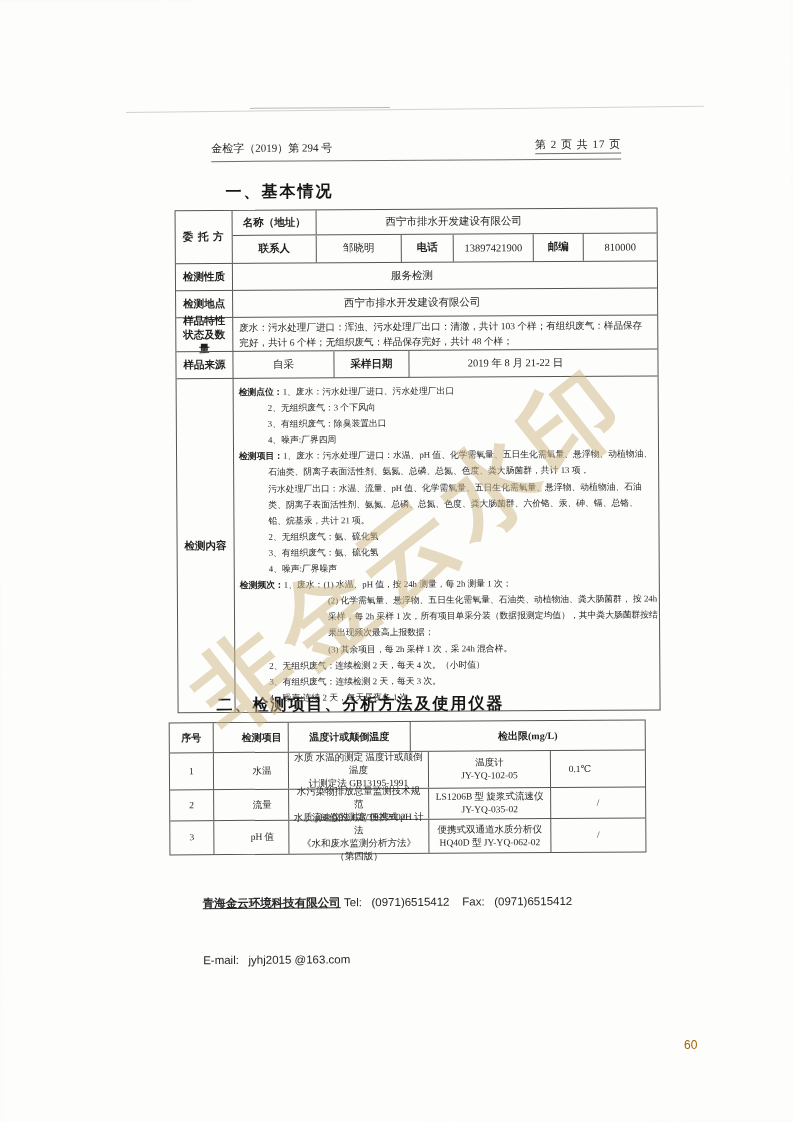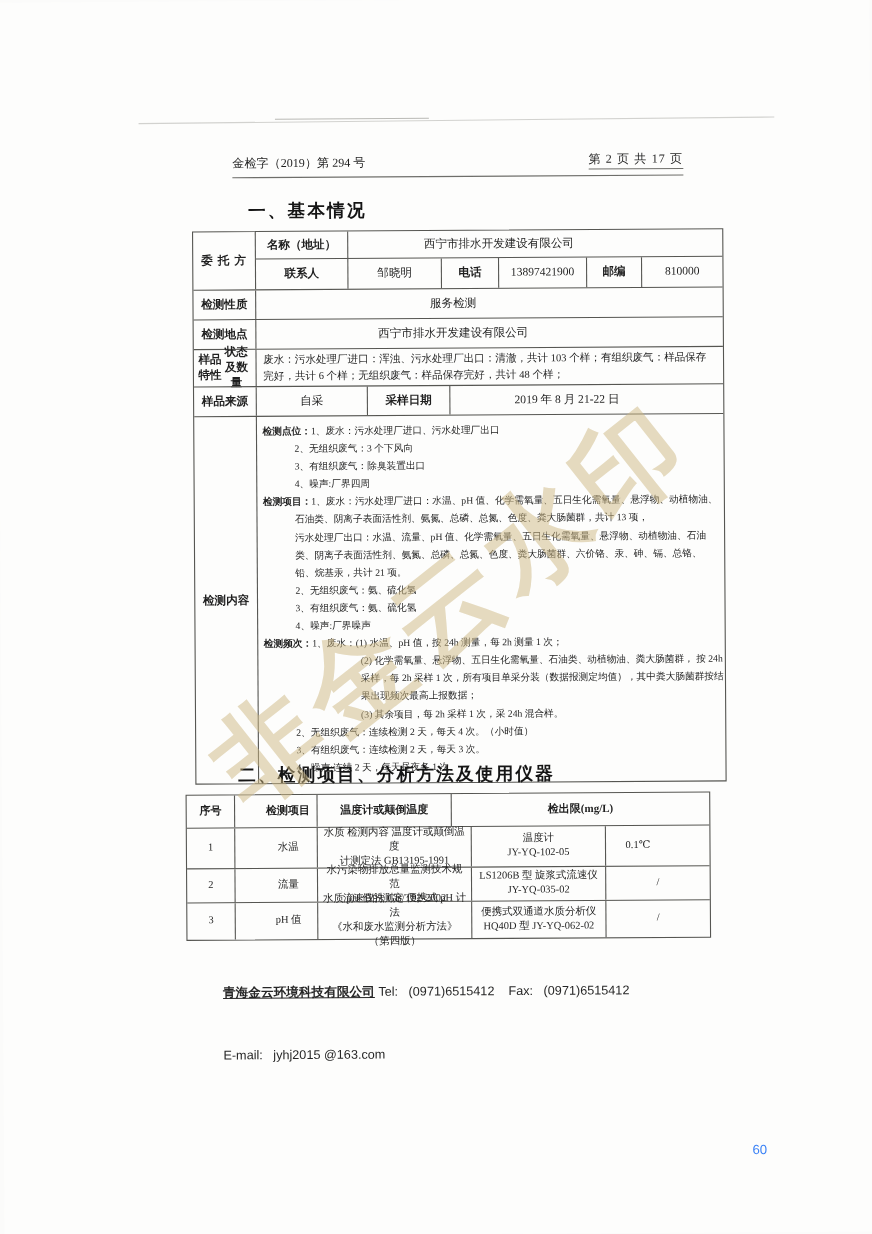--- a/index.html
+++ b/index.html
@@ -34,21 +34,21 @@
   
   .t1{position:absolute;left:176px;top:209px;width:481px;
     border:1px solid #565652;display:flex;flex-direction:column;
     font-size:10.5px;background:transparent;}
   .trow{display:flex;border-top:1px solid #565652;}
   .trow.first{border-top:none;}
   .c{display:flex;align-items:center;justify-content:center;text-align:center;
      box-sizing:border-box;border-left:1px solid #565652;padding:1px 4px;}
   .c.nb{border-left:none;}
   .lab{width:56px;font-weight:bold;flex:none;letter-spacing:1px;}
-  .lab2{line-height:14px;}
+  .lab2{flex-direction:column;line-height:14px;}
   .grow{flex:1;}
   .group-right{flex:1;display:flex;flex-direction:column;border-left:1px solid #565652;}
   .group-right .trow{border-top:none;}
   .group-right .trow + .trow{border-top:1px solid #565652;}
   .shiftl{padding-right:70px;}
   .shiftl2{padding-right:40px;}
   .left-wrap{justify-content:flex-start;text-align:left;line-height:15px;padding:2px 6px;}
 
   
   .content-cell{flex:1;border-left:1px solid #565652;box-sizing:border-box;
@@ -73,21 +73,21 @@
   .h-r2{height:30px;}
   .h-r3{height:33px;}
 
   
   .footer{position:absolute;left:200px;top:855px;
     font-family:"Liberation Sans","DejaVu Sans",sans-serif;
     font-size:11.5px;color:#262626;line-height:19px;white-space:pre;}
   .footer .company{text-decoration:underline;font-weight:bold;text-align:center;}
 
   .pageno{position:absolute;left:684px;top:1038px;font-size:12px;
-    font-family:"Liberation Sans",sans-serif;color:#3b82f6;}
+    font-family:"Liberation Sans",sans-serif;color:#a16207;}
 
   
   .watermark{position:absolute;left:128px;top:486px;width:565px;
     transform:rotate(-38deg);transform-origin:center;
     font-size:96px;font-weight:bold;letter-spacing:8px;text-align:center;
     color:rgba(205,184,130,0.5);pointer-events:none;z-index:9;white-space:nowrap;}
 </style>
 </head>
 <body>
 
@@ -182,21 +182,21 @@
       <div class="c nb w-no">序号</div>
       <div class="c w-item">检测项目</div>
       <div class="c w-inst">温度计或颠倒温度</div>
       <div class="c w-lim">检出限(mg/L)</div>
     </div>
 
     <div class="trow h-r1">
       <div class="c nb w-no">1</div>
       <div class="c w-item">水温</div>
       <div class="c w-meth">
-          <span>水质 检测内容 温度计或颠倒温度</span>
+          <span>水质 水温的测定 温度计或颠倒温度</span>
           <span>计测定法 GB13195-1991</span>
         </div>
       <div class="c w-inst">
           <span>温度计</span>
           <span>JY-YQ-102-05</span>
         </div>
       <div class="c w-lim shiftl2">0.1℃</div>
     </div>
 
     <div class="trow h-r2">

